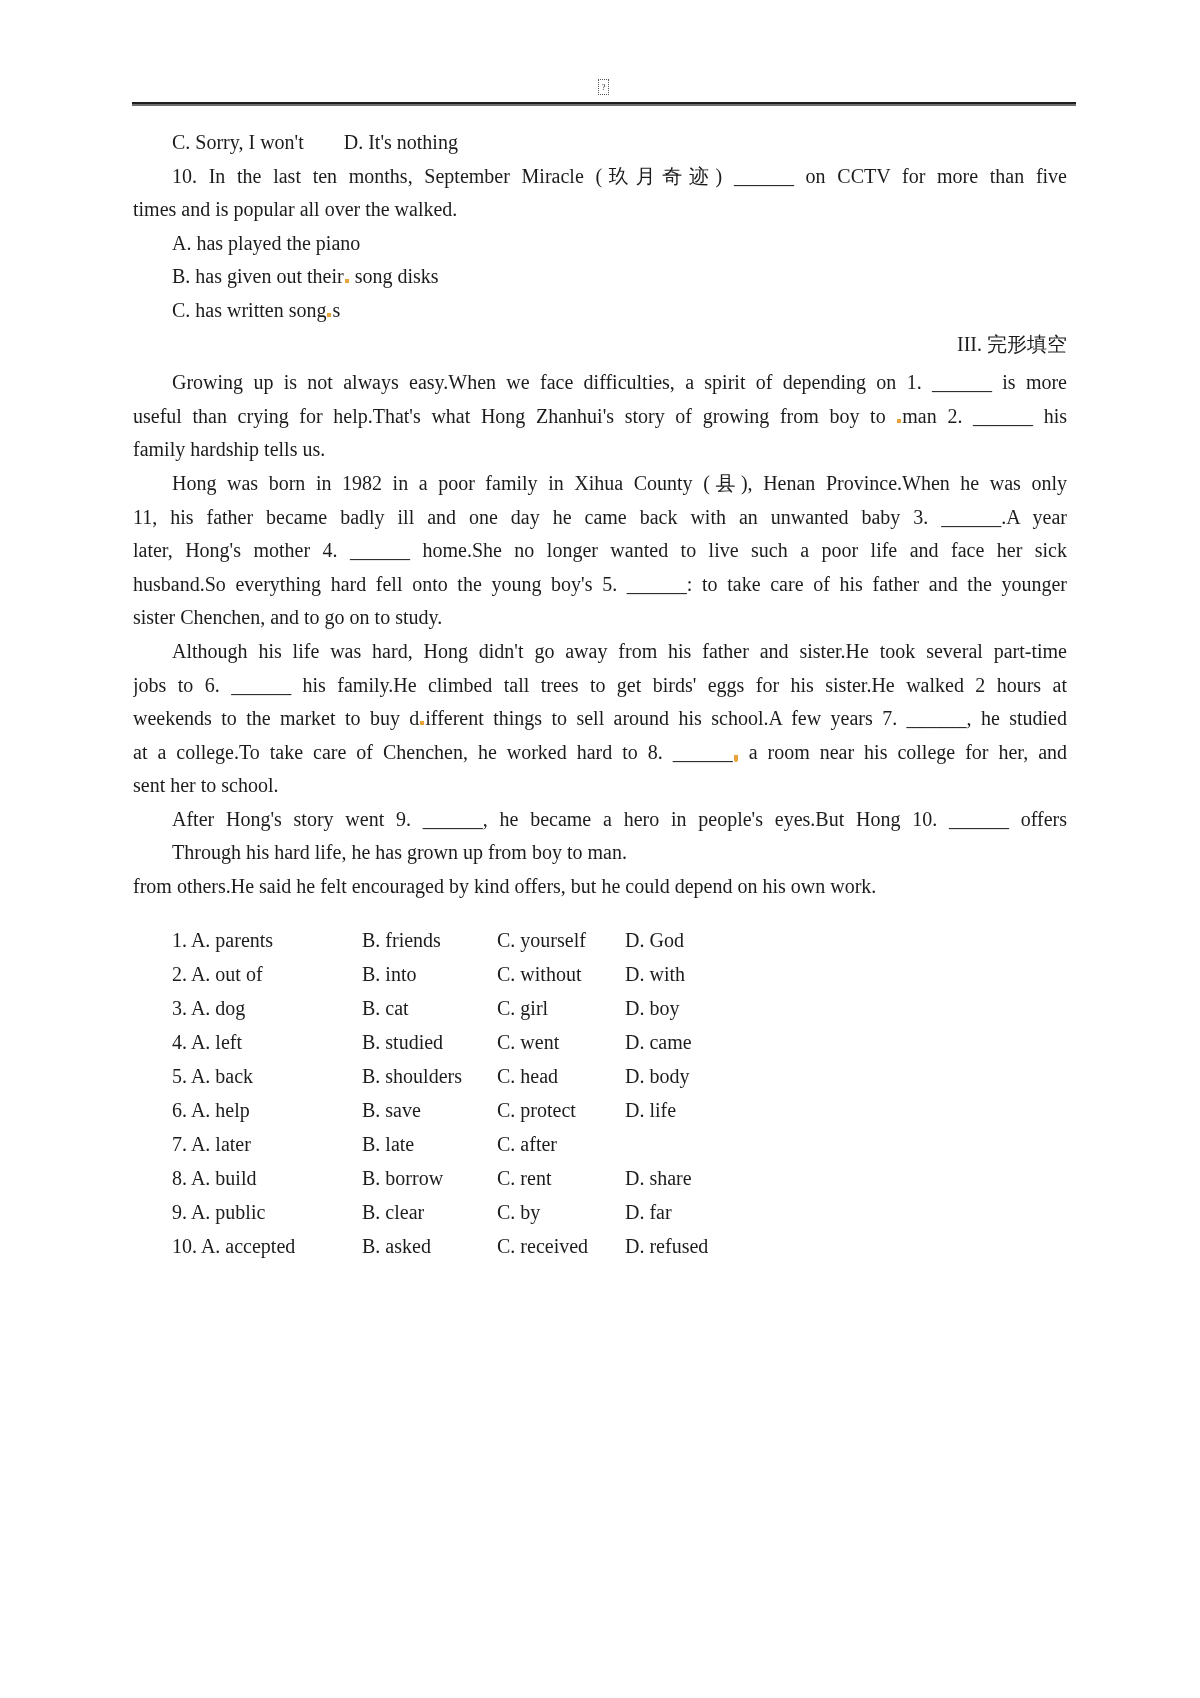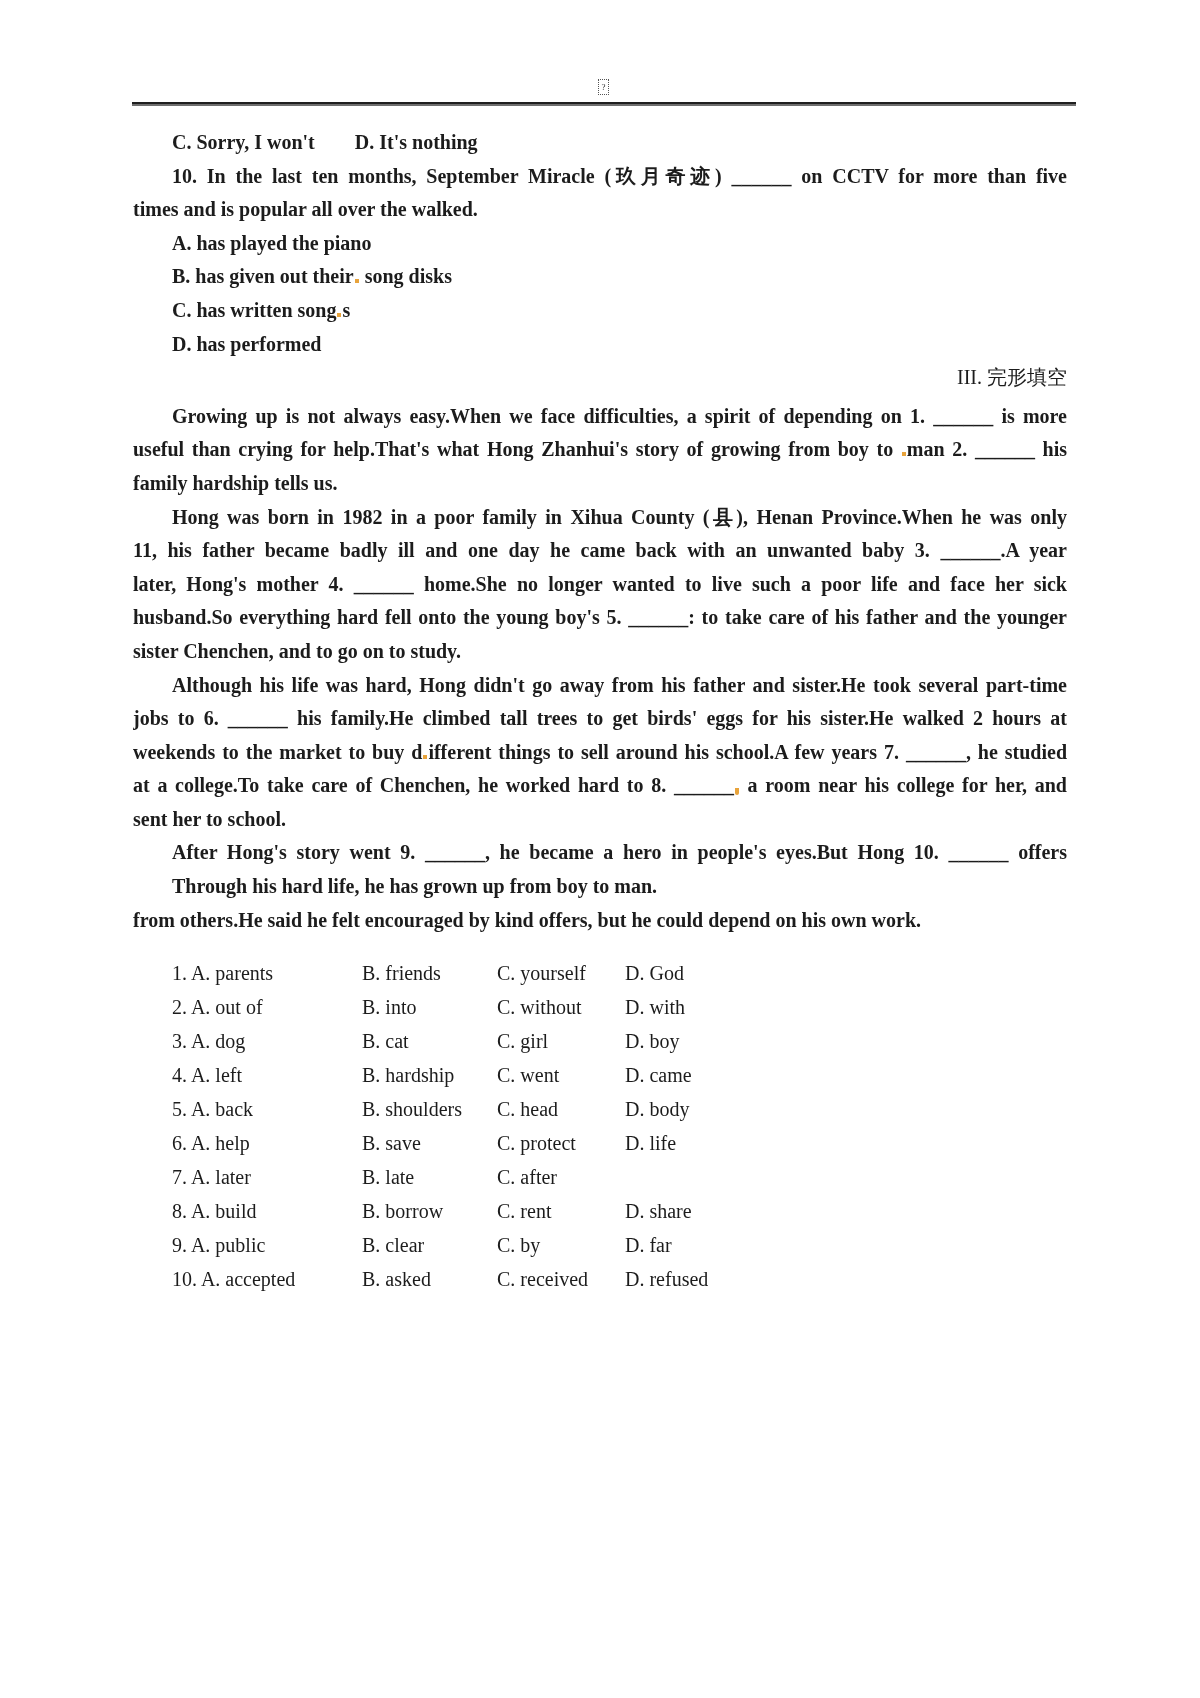--- a/index.html
+++ b/index.html
@@ -21,21 +21,21 @@
   .rule {
     position:absolute; left:132px; top:102px;
     width:944px; height:2px;
     background:var(--rule, #1f1f1f);
     border-bottom:2px solid #6e6e6e;
   }
   .doc {
     position:absolute; left:133px; top:126px; width:934px;
     line-height:33.6px;
   }
-  .ln { height:33.6px; overflow:hidden;font-weight:bold; }
+  .ln { height:33.6px; overflow:hidden; }
   .in { padding-left:39px; }
   .j  { text-align:justify; text-align-last:justify; }
   .heading { font-weight:normal; margin-bottom:5px;text-align:right; }
   .gap2 { margin-left:40px; }
   .dot {
     display:inline-block; width:4px; height:4px;
     background:var(--spell-dot, #e8a33b);
     vertical-align:0px; margin:0 1px;
   }
   .dot-comma {
@@ -62,21 +62,20 @@
 
   <div class="ln in"><span>C. Sorry, I won't</span><span class="gap2">D. It's nothing</span></div>
 
   <div class="ln in j">10. In the last ten months, September Miracle (玖月奇迹) ______ on CCTV for more than five</div>
   <div class="ln">times and is popular all over the walked.</div>
 
   <div class="ln in">A. has played the piano</div>
   <div class="ln in"><span>B. has given out their</span><span class="dot"></span>
     <span>song disks</span></div>
   <div class="ln in"><span>C. has written song</span><span class="dot"></span><span>s</span></div>
-  <div class="ln in">D. has performed</div>
 
   <div class="ln in heading">III. 完形填空</div>
 
   <div class="ln in j">Growing up is not always easy.When we face difficulties, a spirit of depending on 1. ______ is more</div>
   <div class="ln j"><span>useful than crying for help.That's what Hong Zhanhui's story of growing from boy to</span>
     <span class="dot"></span><span>man 2. ______ his</span></div>
   <div class="ln">family hardship tells us.</div>
 
   <div class="ln in j">Hong was born in 1982 in a poor family in Xihua County (县), Henan Province.When he was only</div>
   <div class="ln j">11, his father became badly ill and one day he came back with an unwanted baby 3. ______.A year</div>
@@ -109,21 +108,21 @@
         <span>D. with</span>
     </div>
     <div class="opt-row">
       <span>3. A. dog</span>
         <span>B. cat</span>
         <span>C. girl</span>
         <span>D. boy</span>
     </div>
     <div class="opt-row">
       <span>4. A. left</span>
-        <span>B. hardship</span>
+        <span>B. studied</span>
         <span>C. went</span>
         <span>D. came</span>
     </div>
     <div class="opt-row">
       <span>5. A. back</span>
         <span>B. shoulders</span>
         <span>C. head</span>
         <span>D. body</span>
     </div>
     <div class="opt-row">

